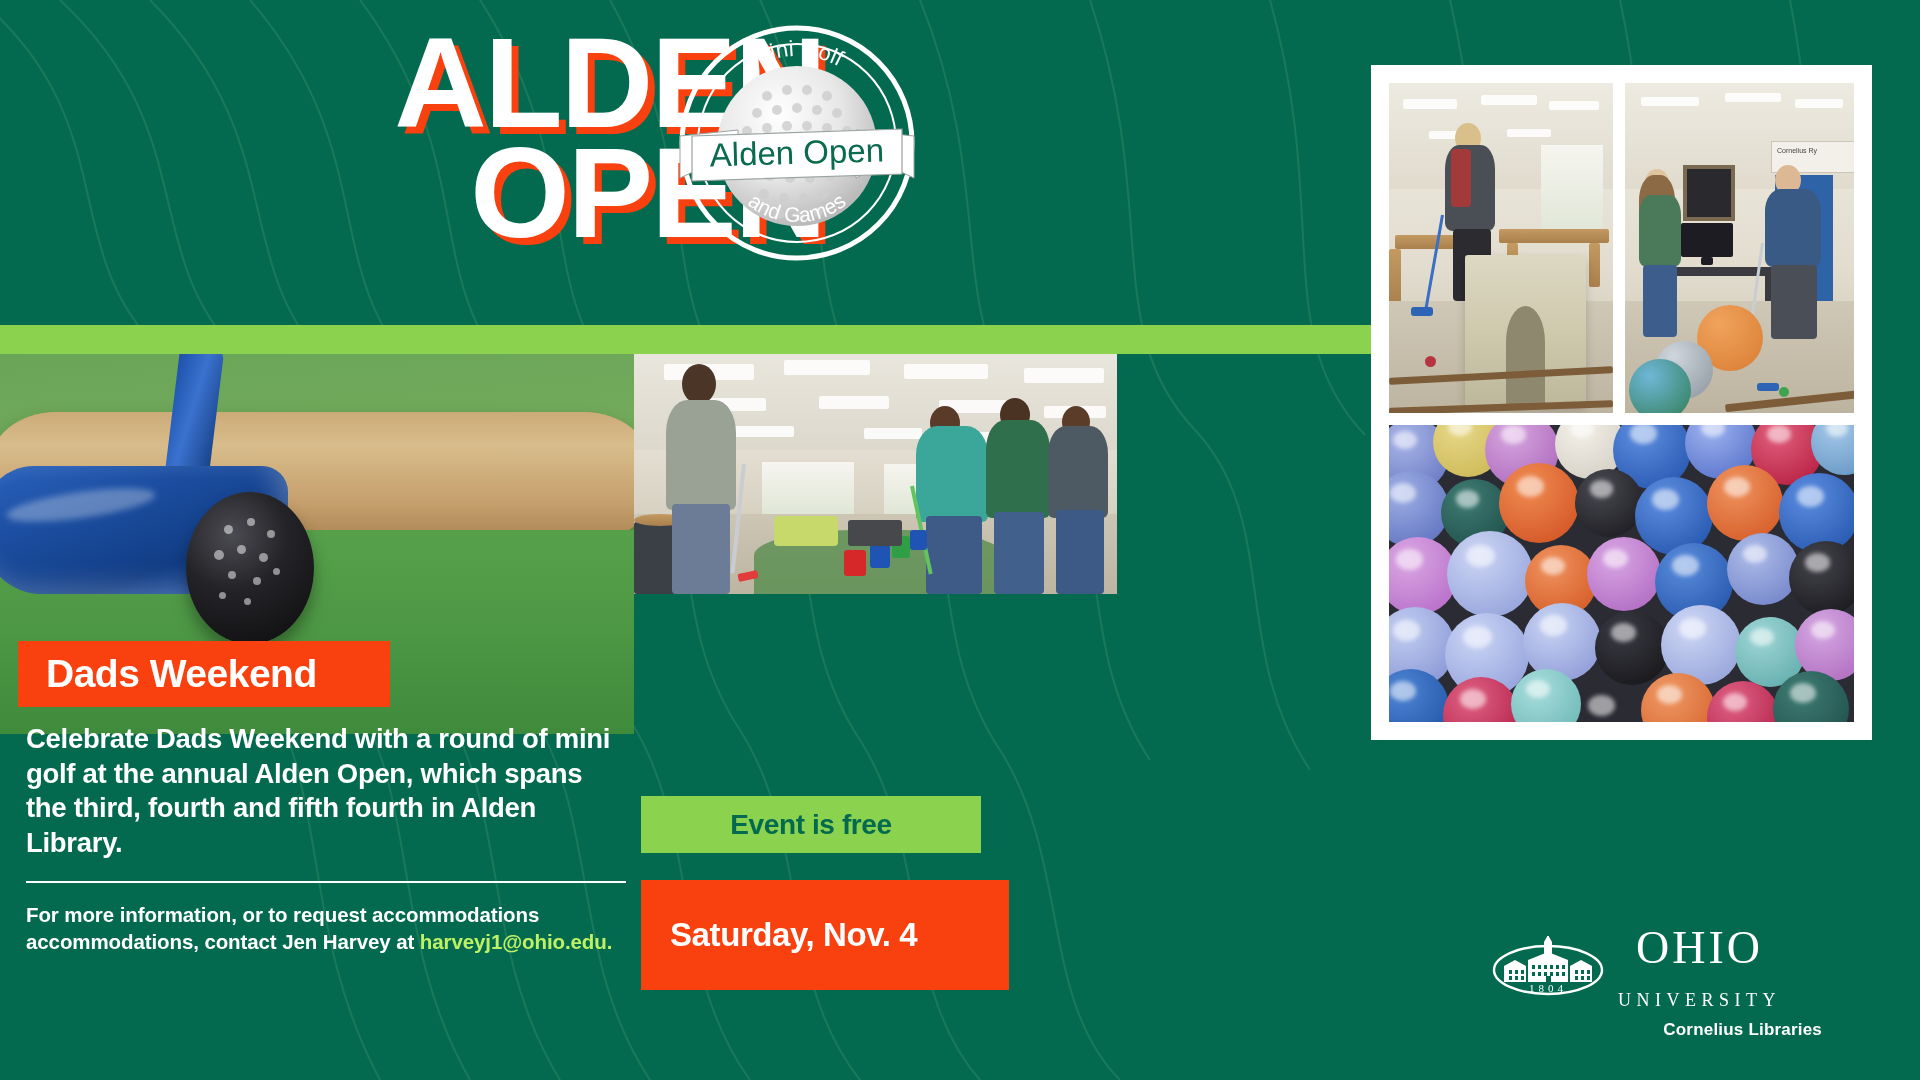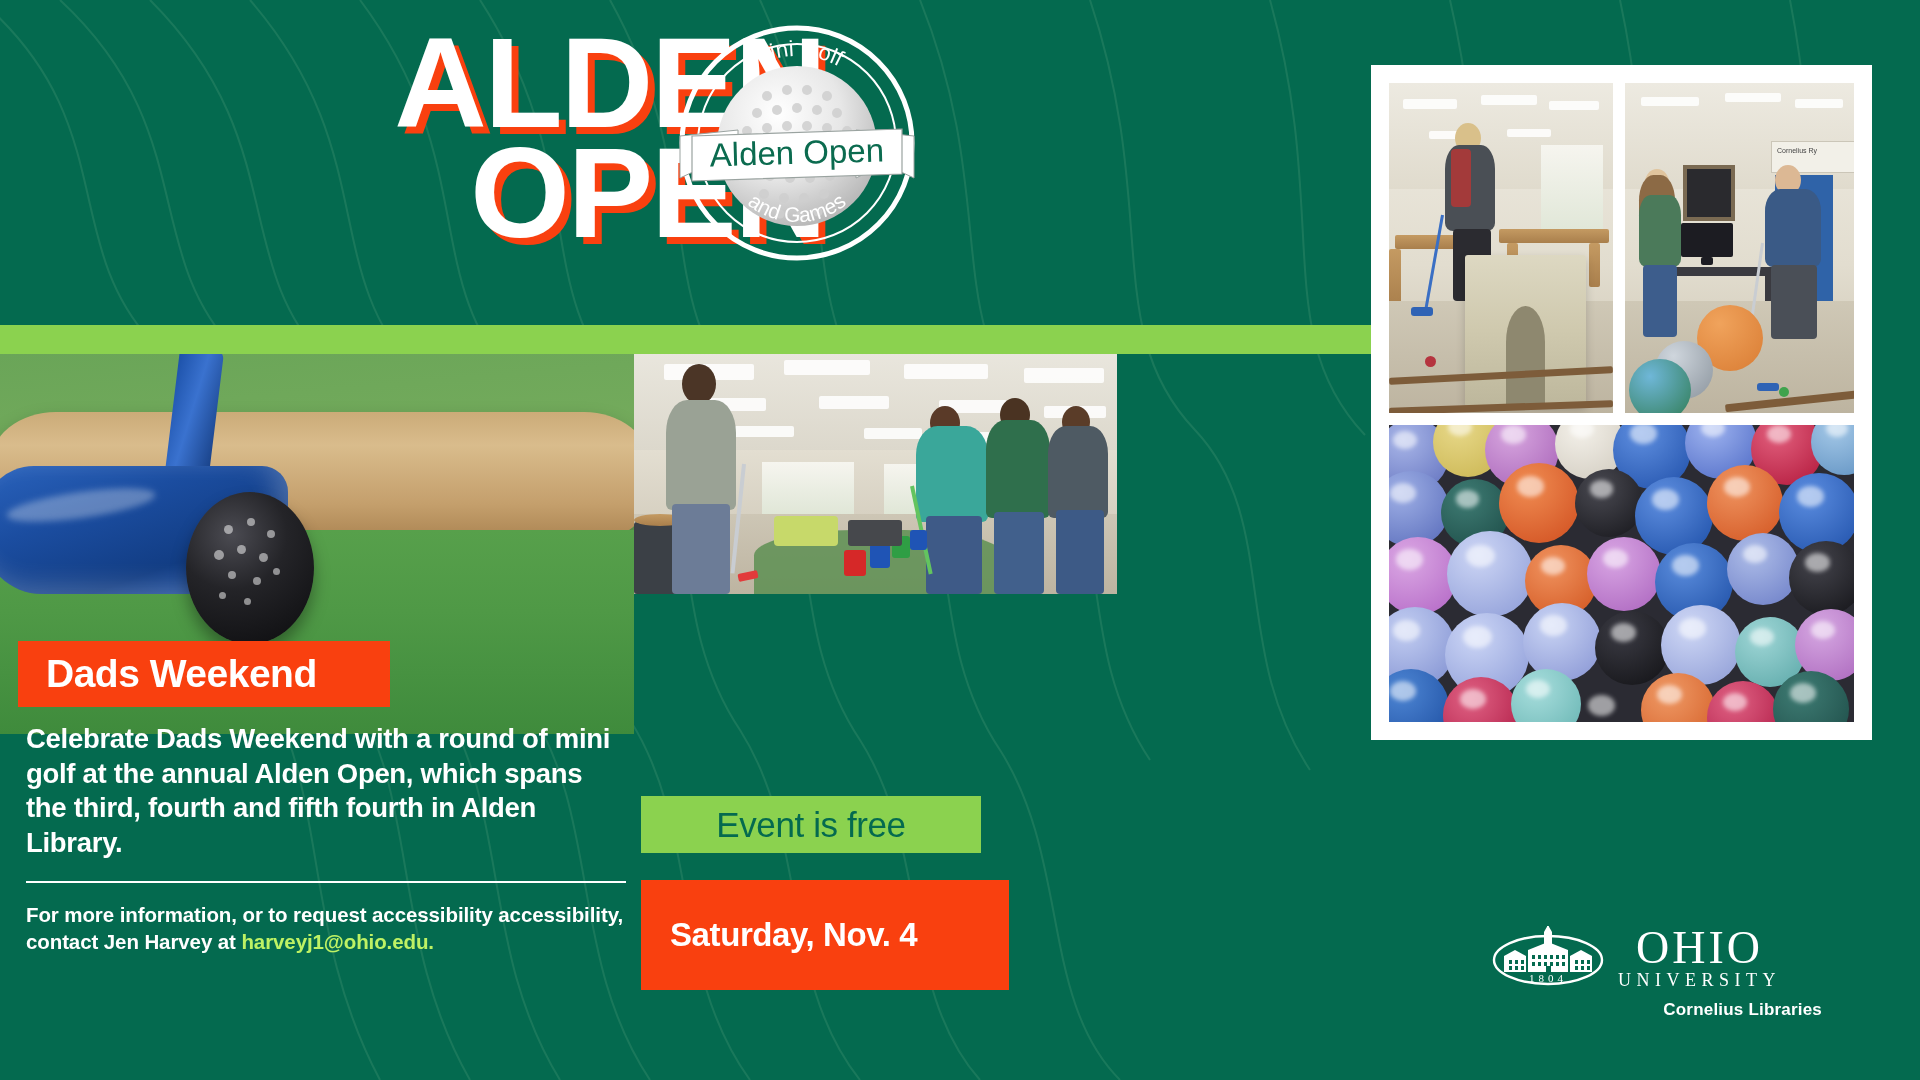--- a/index.html
+++ b/index.html
@@ -159,42 +159,42 @@
   .copy .note{
     font-size:20.5px;font-weight:bold;line-height:1.33;letter-spacing:-.1px;margin:0;
   }
   .copy .email{color:#bef264;}
 
   
   .tag-free{
     position:absolute;left:641px;top:796px;width:340px;height:57px;
     background:#8BD24F;z-index:5;display:flex;align-items:center;justify-content:center;
   }
-  .tag-free span{color:#046A4F;font-weight:normal;font-size:35px;letter-spacing:-.4px;}
+  .tag-free span{color:#046A4F;font-weight:bold;font-size:28px;letter-spacing:-.4px;}
   .tag-date{
     position:absolute;left:641px;top:880px;width:368px;height:110px;
     background:#F9400F;z-index:5;
     display:flex;flex-direction:column;justify-content:center;
   }
   .tag-date span{
     color:#fff;font-weight:bold;font-size:33px;line-height:1.22;letter-spacing:-.4px;
     margin-left:29px;
   }
 
   
   .ohio-logo{position:absolute;left:1492px;top:925px;width:330px;height:120px;z-index:5;}
   .ohio-row{display:flex;align-items:center;gap:14px;}
   .ohio-mark svg{display:block;}
   .ohio-words{display:flex;flex-direction:column;line-height:1;}
   .ohio-words .big{
     color:#fff;font-family:"Liberation Serif",serif;font-size:46px;letter-spacing:3px;text-align:center;
   }
   .ohio-words .small{
     color:#fff;font-family:"Liberation Serif",serif;font-size:18px;letter-spacing:5.5px;
-    margin-top:0;
+    margin-top:20px;
   }
   .ohio-sub{
     color:#fff;font-weight:bold;font-size:17px;text-align:right;margin-top:11px;
     letter-spacing:.2px;
   }
 </style>
 </head>
 <body>
 
 <div id="poster">
@@ -492,21 +492,21 @@
     </div>
   </div>
 
   <div class="tag-dads">
     <span>Dads Weekend</span>
   </div>
 
   <div class="copy">
     <p class="lead">Celebrate Dads Weekend with a round of mini golf at the annual Alden Open, which spans the third, fourth and fifth fourth in Alden Library.</p>
     <hr>
-    <p class="note"><span>For more information, or to request accessibility accessibility, contact Jen Harvey at </span><span class="email">harveyj1@ohio.edu.</span></p>
+    <p class="note"><span>For more information, or to request accommodations accommodations, contact Jen Harvey at </span><span class="email">harveyj1@ohio.edu.</span></p>
   </div>
 
   <div class="tag-free">
     <span>Event is free</span>
   </div>
 
   <div class="tag-date">
     <span>Saturday, Nov. 4</span>
   </div>
 

